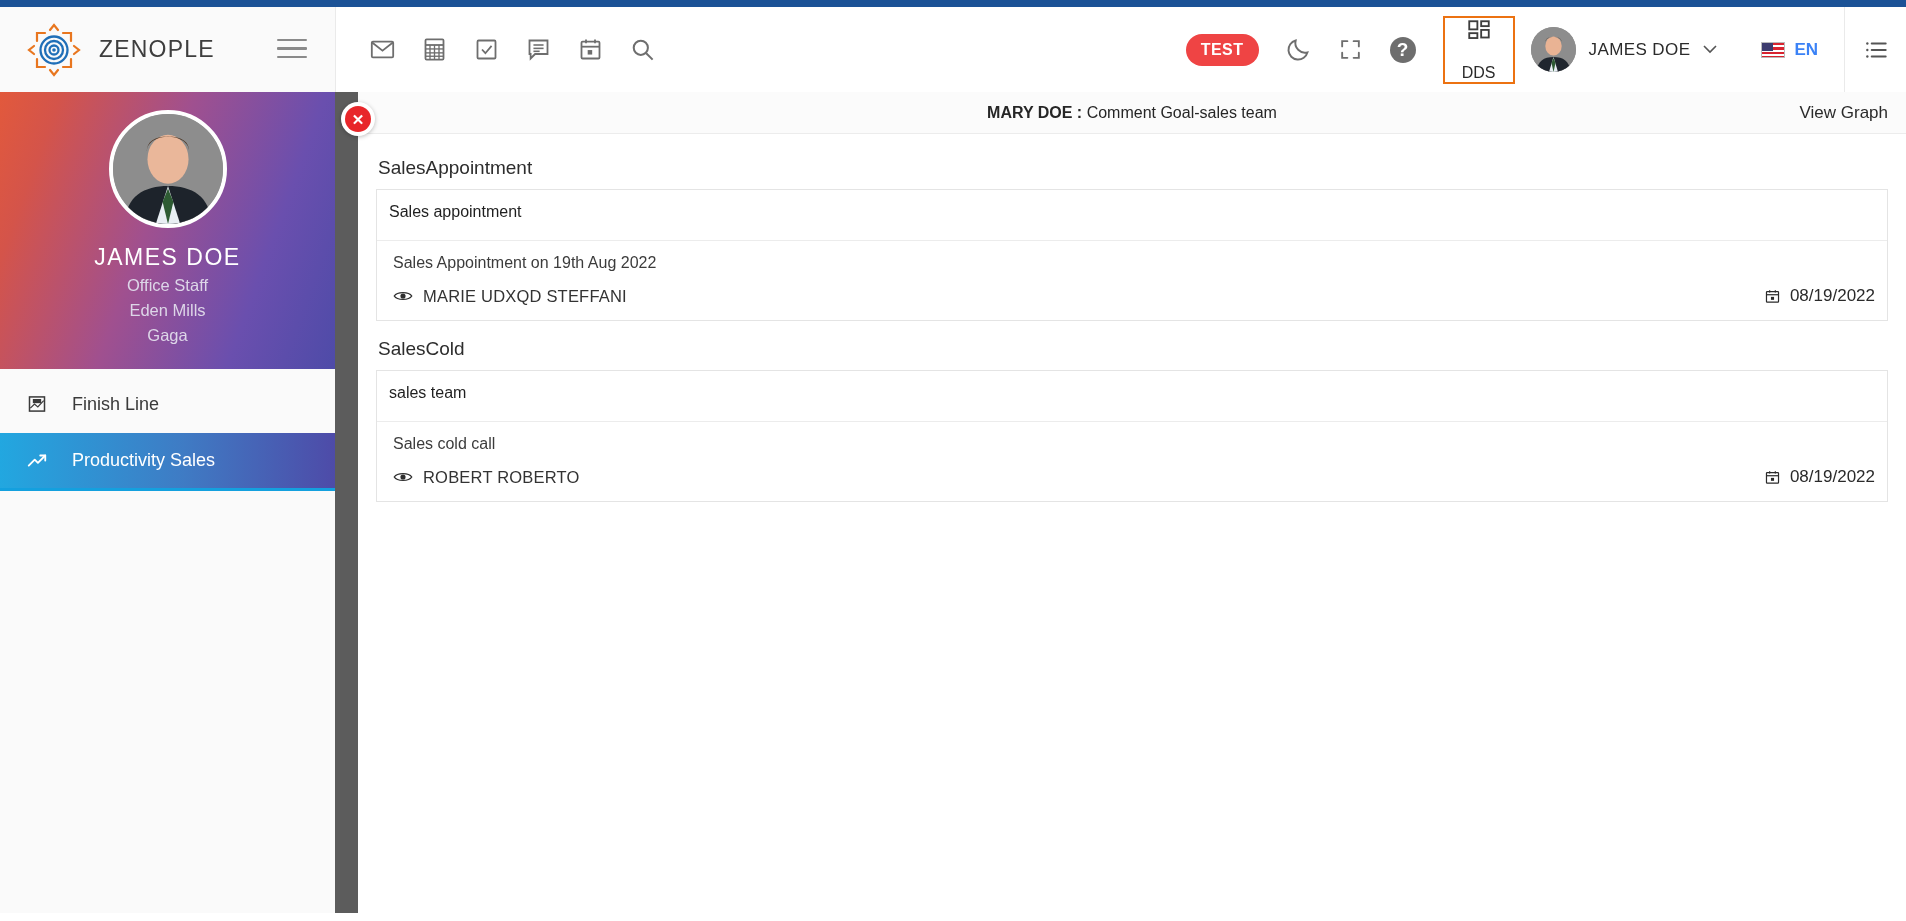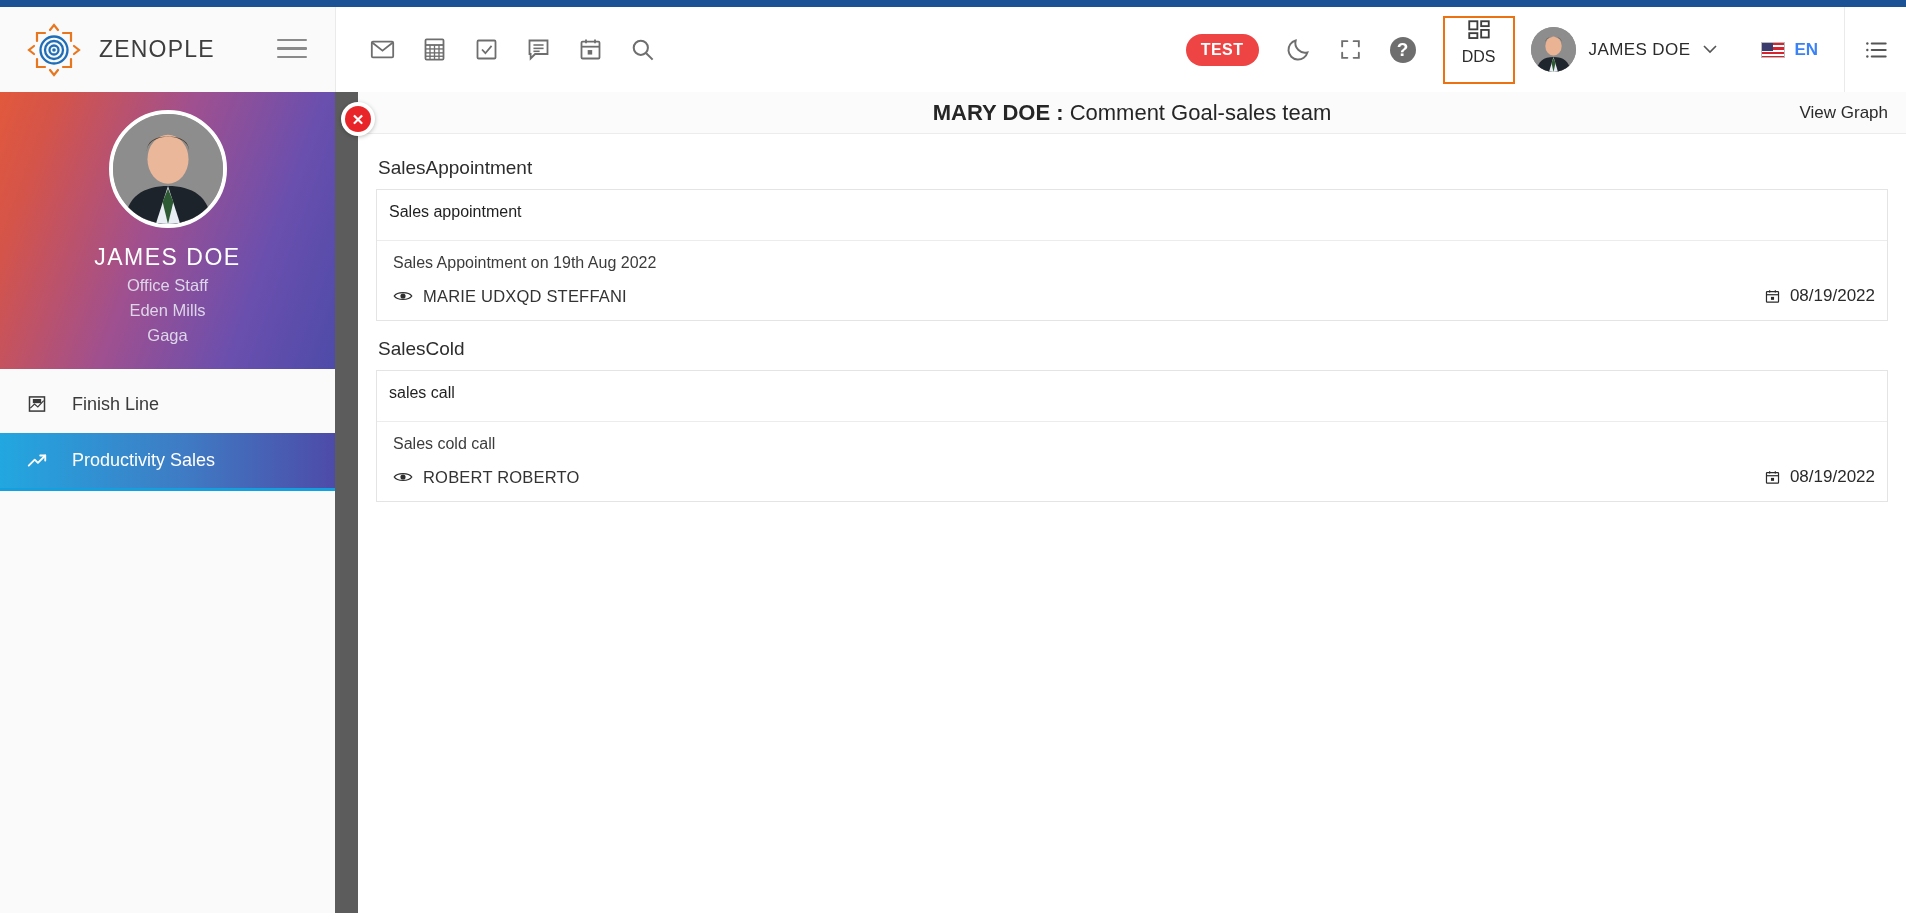--- a/index.html
+++ b/index.html
@@ -63,21 +63,21 @@
     border-radius: 16px; padding: 7px 15px 7px 15px; letter-spacing: .5px;
     margin-right: 14px; cursor: pointer;
   }
   .round-help {
     width: 26px; height: 26px; border-radius: 50%; background: #6e6e6e;
     color: #fff; font-size: 19px; font-weight: bold;
     display: flex; align-items: center; justify-content: center;
   }
   .dds-box {
     border: 2px solid #ec7211; width: 72px; height: 68px;
-    display: flex; flex-direction: column; align-items: center; justify-content: flex-start;
+    display: flex; flex-direction: column; align-items: center; justify-content: space-between;
     margin: 0 16px 0 14px; cursor: pointer; gap: 4px;
   }
   .dds-label { font-size: 16px; color: #2b2b2b; }
   .user-zone {
     display: flex; align-items: center; gap: 13px; cursor: pointer;
     padding-right: 18px;
   }
   .avatar-sm {
     width: 45px; height: 45px; border-radius: 50%; overflow: hidden;
     background: #8b8b8b; flex: 0 0 45px;
@@ -167,21 +167,21 @@
     width: 26px; height: 26px; border-radius: 50%; background: #e8262a;
     display:flex; align-items:center; justify-content:center;
     color:#fff; font-size: 15px; font-weight: bold; line-height:1;
   }
   .modal-head {
     height: 42px; background: #fbfbfb; border-bottom: 1px solid #ececec;
     display: flex; align-items: center; position: relative;
   }
   .modal-title {
     position: absolute; left: 0; right: 0; text-align: center;
-    font-size: 22px; color: #262626;
+    font-size: 16px; color: #262626;
   }
   .modal-title b { font-weight: 700; }
   .view-graph {
     margin-left: auto; margin-right: 18px; font-size: 17px; color: #2b2b2b;
     cursor: pointer;
   }
 
   .modal-body { padding: 12px 18px 0 18px; }
   .group { margin-bottom: 6px; }
   .group-label {
@@ -481,21 +481,21 @@
                 <span>08/19/2022</span>
               </div>
             </div>
           </div>
         </div>
       </div>
 
       <div class="group">
         <div class="group-label">SalesCold</div>
         <div class="card">
-          <div class="card-header">sales call</div>
+          <div class="card-header">sales team</div>
           <div class="card-body">
             <div class="card-desc">Sales cold call</div>
             <div class="card-row">
               <div class="owner">
                 <span>
                   <svg width="20" height="14" viewBox="0 0 24 16" fill="none" stroke="#2f2f2f" stroke-width="1.6">
                     <path d="M1.5 8 C5 2.5 19 2.5 22.5 8 C19 13.5 5 13.5 1.5 8 Z"></path>
                     <circle cx="12" cy="8" r="3.1" fill="#2f2f2f" stroke="none"></circle>
                   </svg>
                 </span>

